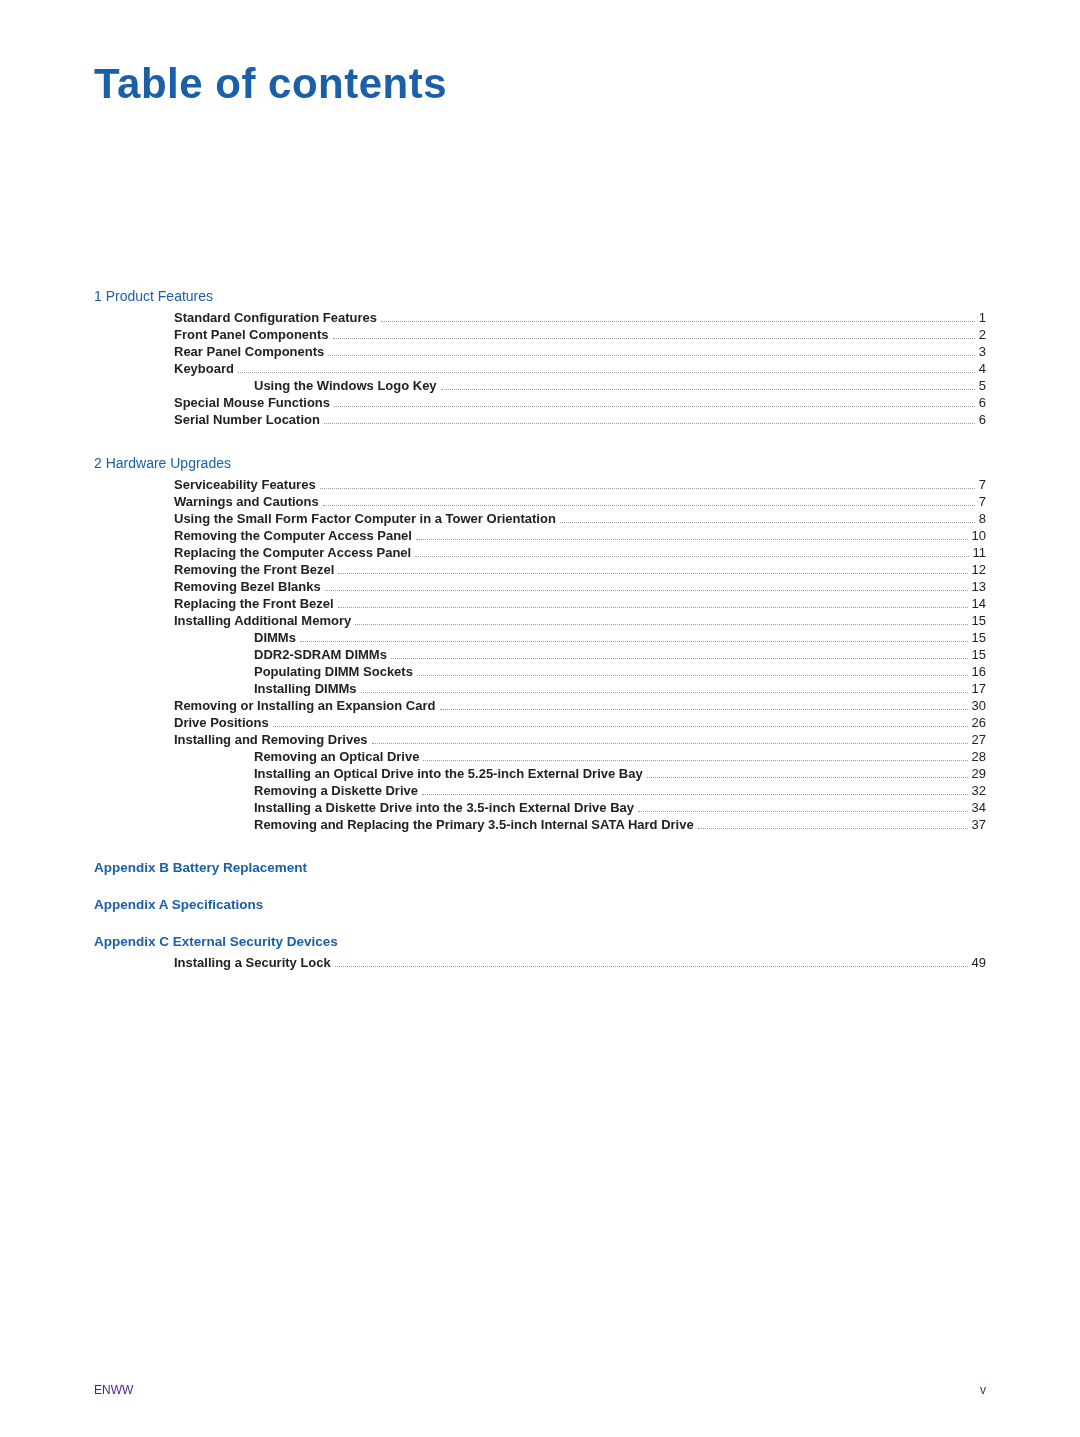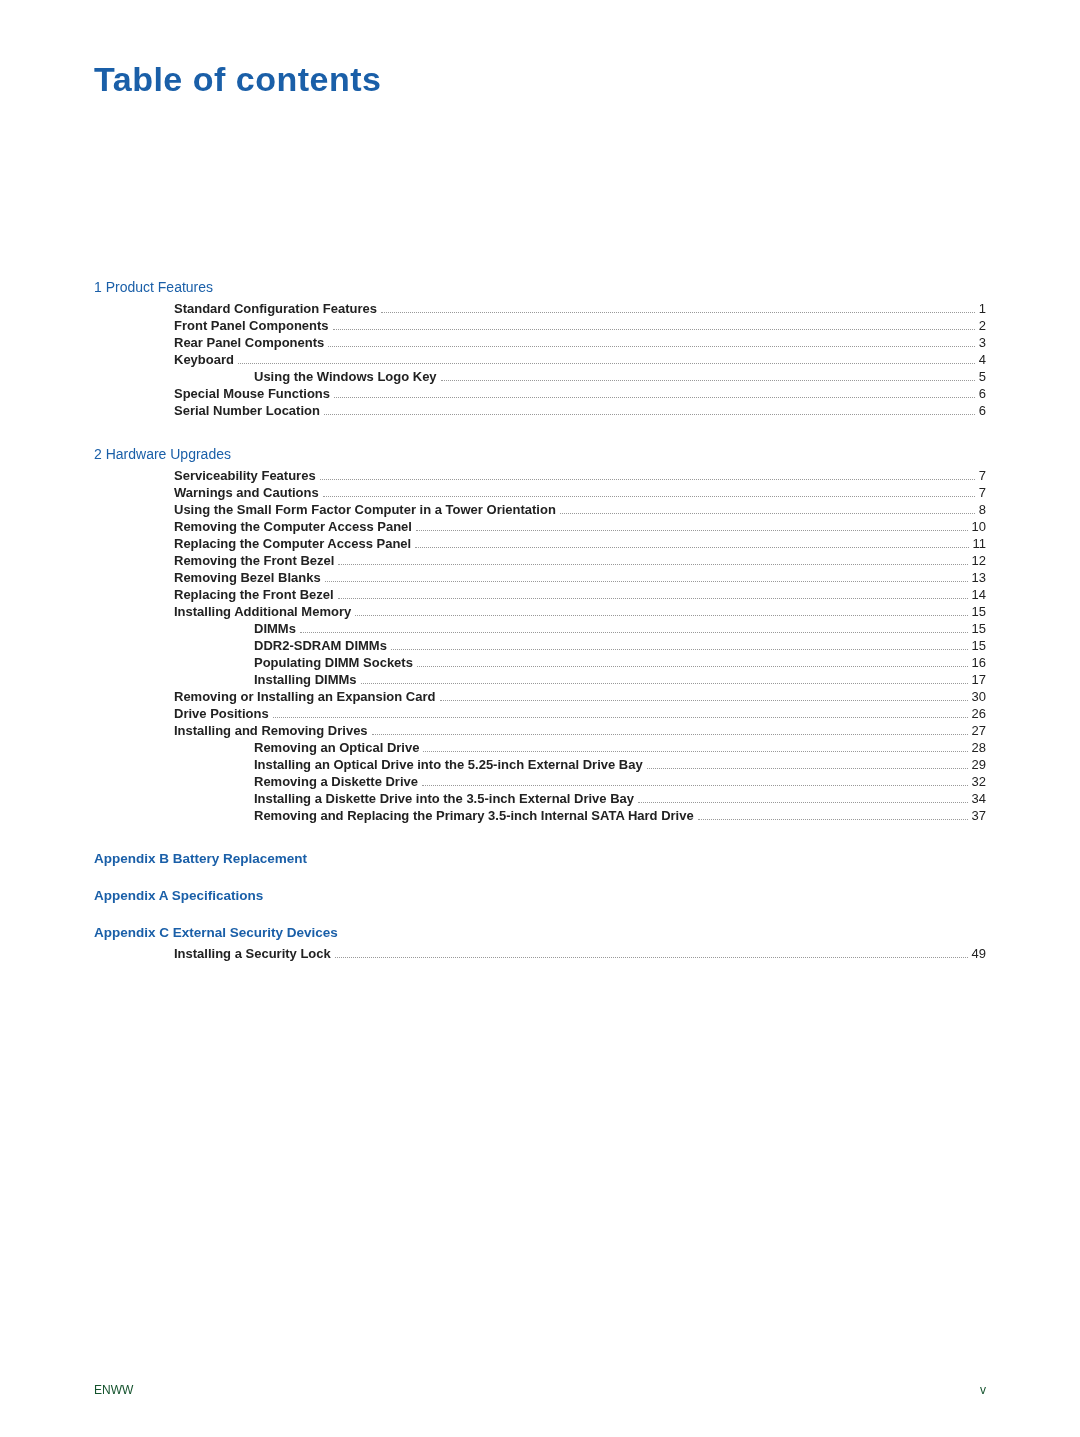--- a/index.html
+++ b/index.html
@@ -7,21 +7,21 @@
       background: #fff;
       font-family: Arial, Helvetica, sans-serif;
       font-size: 13px;
       color: #222;
       width: 1080px;
       min-height: 1437px;
       padding: 60px 94px 60px 94px;
       position: relative;
     }
     .page-title {
-      font-size: 34px;
+      font-size: 42px;
       font-weight: bold;
       color: #1a5fa8;
       margin-bottom: 180px;
       letter-spacing: 0.5px;
     }
     .section-heading {
       color: #1a5fa8;
       font-size: 14px;
       font-weight: normal;
       margin-bottom: 6px;
@@ -74,21 +74,21 @@
       margin-left: 80px;
     }
     .footer {
       position: absolute;
       bottom: 40px;
       left: 94px;
       right: 94px;
       display: flex;
       justify-content: space-between;
       font-size: 12px;
-      color: #14532d;
+      color: #4c1d95;
     }
   </style>
 </head>
 <body>
 
 <h1 class="page-title">Table of contents</h1>
 
 <div id="toc-container">
     <div class="toc-section">
       <div class="section-heading">1  Product Features</div>

